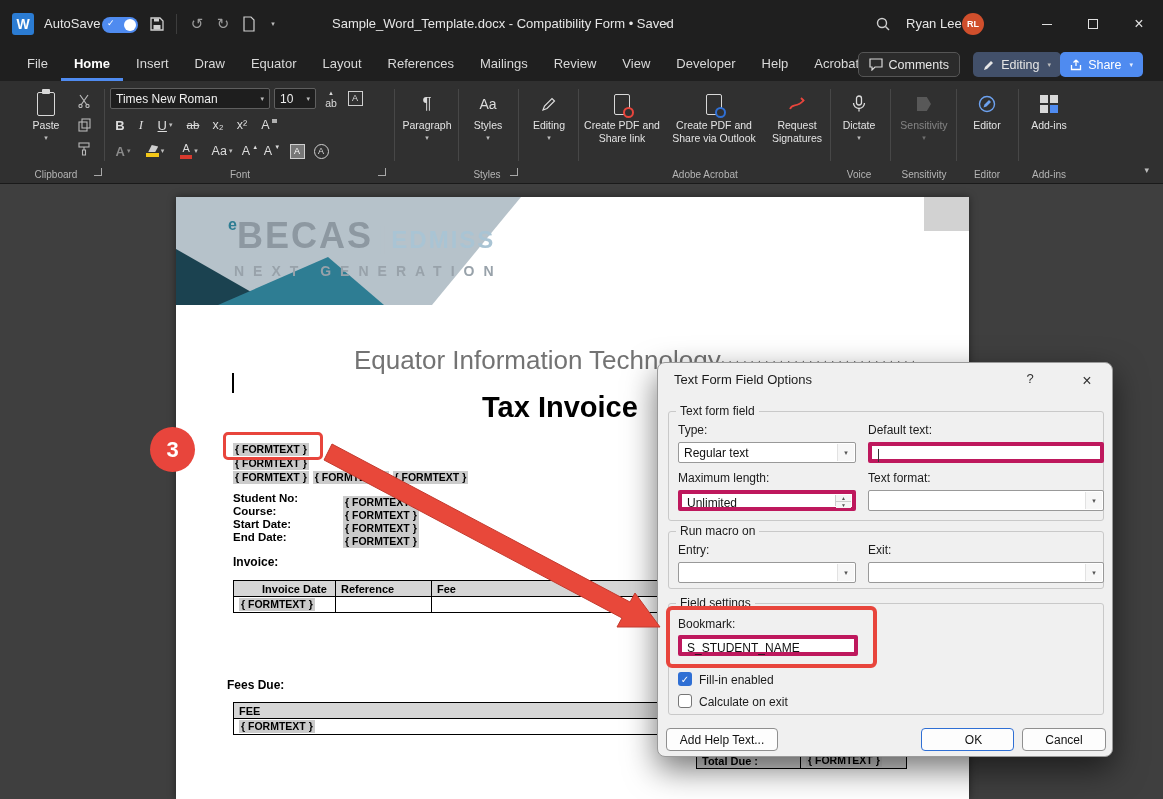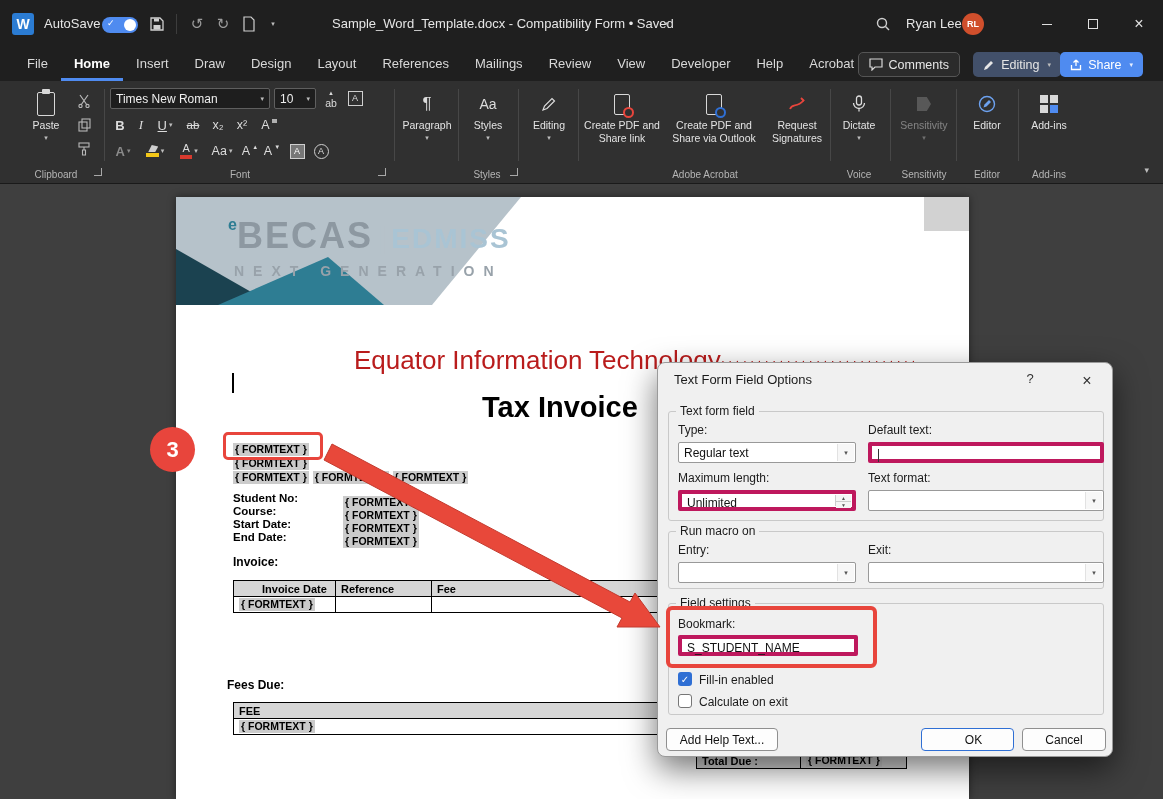--- a/index.html
+++ b/index.html
@@ -73,24 +73,24 @@
   .docarea { position:absolute; top:184px; left:0; right:0; bottom:0; background:#3f3f3f; }
   .page { position:absolute; left:176px; top:13px; width:793px; height:602px; background:#fff; box-shadow:0 0 8px rgba(0,0,0,.45); }
   .banner { position:absolute; left:0; top:0; width:793px; height:108px; background:#fff; overflow:hidden; }
   .band { position:absolute; left:0; top:0; width:420px; height:108px; background:#b6c2ca; clip-path:polygon(0 0, 345px 0, 256px 108px, 0 108px); }
   .tri1 { position:absolute; left:0; top:0; width:200px; height:108px; background:#1b4250; clip-path:polygon(0 52px, 98px 108px, 0 108px); }
   .tri2 { position:absolute; left:0; top:0; width:260px; height:108px; background:#2e7d93; clip-path:polygon(42px 108px, 152px 60px, 208px 108px); }
   .logo { position:absolute; left:52px; top:18px; white-space:nowrap; font-weight:bold; }
   .logo-e { font-size:16px; color:#2e7d93; vertical-align:18px; }
   .logo-w1 { font-size:36px; color:#8d98a1; letter-spacing:2px; }
   .logo-div { font-size:30px; color:#b6c2ca; margin:0 5px; }
-  .logo-w2 { font-size:28px; color:#a9c4d4; letter-spacing:2px;margin-top:44px; }
+  .logo-w2 { font-size:24px; color:#a9c4d4; letter-spacing:2px;margin-top:44px; }
   .tagline { position:absolute; left:58px; top:66px; font-size:14px; font-weight:bold; letter-spacing:9px; color:#98a2aa; }
   .corner-block { position:absolute; left:748px; top:0; width:45px; height:34px; background:#d2d2d2; }
-  .doc-heading { position:absolute; left:178px; top:148px; font-size:26px; color:#b91c1c; white-space:nowrap; }
+  .doc-heading { position:absolute; left:178px; top:148px; font-size:26px; color:#737373; white-space:nowrap; }
   .leader { font-size:13px; letter-spacing:3px; vertical-align:4px; }
   .caret-doc { position:absolute; left:56px; top:176px; width:2px; height:20px; background:#000; }
   .doc-sub { position:absolute; left:306px; top:194px; font-size:29px; font-weight:bold; color:#000; }
   .ft { display:inline-block; background:#cbcbcb; color:#000; font-weight:bold; font-size:10.5px; line-height:13px; padding:0 2px; white-space:nowrap; }
   .ftline { position:absolute; white-space:nowrap; }
   .dl { position:absolute; font-weight:bold; font-size:11.5px; color:#000; }
   .doctbl { position:absolute; border-collapse:collapse; }
   .doctbl td { border:1px solid #000; font-size:11px; padding:0 5px; height:16px; vertical-align:middle; }
   .doctbl td.hd { background:#d6d6d6; font-weight:bold; }
   .callout-circle { position:absolute; left:150px; top:427px; width:45px; height:45px; border-radius:50%; background:#e8453c; color:#fff; font-size:22px; font-weight:bold; display:flex; align-items:center; justify-content:center; z-index:20; }
@@ -177,21 +177,21 @@
         <span>×</span>
       </div>
   </div>
 
   <div class="tabrow">
     <div class="tabs">
       <span class="tab">File</span>
       <span class="tab active">Home</span>
       <span class="tab">Insert</span>
       <span class="tab">Draw</span>
-      <span class="tab">Design</span>
+      <span class="tab">Equator</span>
       <span class="tab">Layout</span>
       <span class="tab">References</span>
       <span class="tab">Mailings</span>
       <span class="tab">Review</span>
       <span class="tab">View</span>
       <span class="tab">Developer</span>
       <span class="tab">Help</span>
       <span class="tab">Acrobat</span>
     </div>
     <div class="pill pill-comments">

